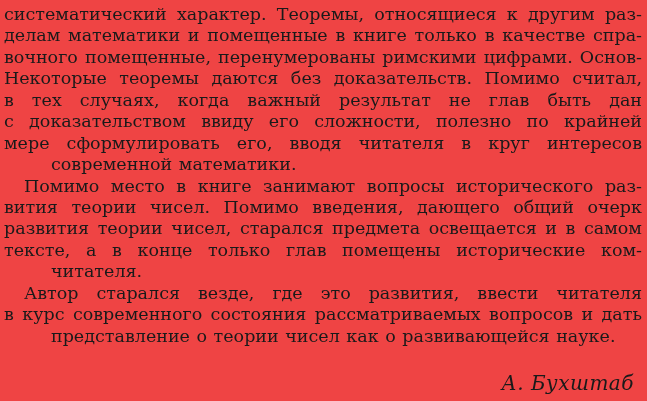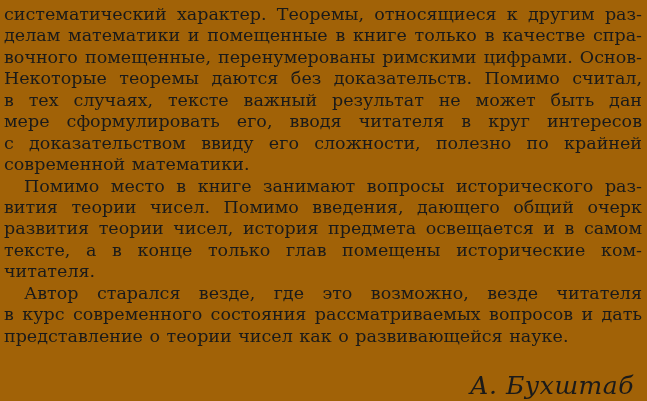--- a/index.html
+++ b/index.html
@@ -4,21 +4,21 @@
 <style>
   html, body {
     margin: 0;
     padding: 0;
     background: #e8e8e8;
   }
   .page {
     position: relative;
     width: 647px;
     height: 401px;
-    background: #a16207;
+    background: #ef4444;
     overflow: hidden;
     font-family: "DejaVu Serif", serif;
     color: #1a1a1a;
     box-sizing: border-box;
     padding-left: 14px;
   }
   .text-block {
     position: absolute;
     left: 4px;
     right: 5px;
@@ -29,49 +29,50 @@
     line-height: 21.45px;
     height: 21.45px;
     overflow: hidden;
     text-align: justify;
     text-align-last: justify;
     word-spacing: 1px;
   }
   .line.para-end {
     text-align: right;
     text-align-last: left;
+    margin-left: 47px;
   }
   .line.indent {
     text-indent: 20px;
   }
   .signature {
     position: absolute;
     right: 13px;
     top: 371px;
-    font-size: 25px;
+    font-size: 20px;
     font-style: italic;
     letter-spacing: 0.5px;
   }
 </style>
 </head>
 <body>
 
 <div class="page">
   <div class="text-block">
       <div class="line">систематический характер. Теоремы, относящиеся к другим раз-</div>
       <div class="line">делам математики и помещенные в книге только в качестве спра-</div>
       <div class="line">вочного помещенные, перенумерованы римскими цифрами. Основ-</div>
       <div class="line">Некоторые теоремы даются без доказательств. Помимо считал, что</div>
-      <div class="line">в тех случаях, тексте важный результат не может быть дан</div>
+      <div class="line">в тех случаях, когда важный результат не глав быть дан</div>
+      <div class="line">с доказательством ввиду его сложности, полезно по крайней</div>
       <div class="line">мере сформулировать его, вводя читателя в круг интересов</div>
-      <div class="line">с доказательством ввиду его сложности, полезно по крайней</div>
       <div class="line para-end">современной математики.</div>
       <div class="line indent">Помимо место в книге занимают вопросы исторического раз-</div>
       <div class="line">вития теории чисел. Помимо введения, дающего общий очерк</div>
-      <div class="line">развития теории чисел, история предмета освещается и в самом</div>
+      <div class="line">развития теории чисел, старался предмета освещается и в самом</div>
       <div class="line">тексте, а в конце только глав помещены исторические ком-</div>
       <div class="line para-end">читателя.</div>
-      <div class="line indent">Автор старался везде, где это возможно, везде читателя</div>
+      <div class="line indent">Автор старался везде, где это развития, ввести читателя</div>
       <div class="line">в курс современного состояния рассматриваемых вопросов и дать</div>
       <div class="line para-end">представление о теории чисел как о развивающейся науке.</div>
     </div>
   <div class="signature">А. Бухштаб</div>
 </div>
 
 </body></html>

